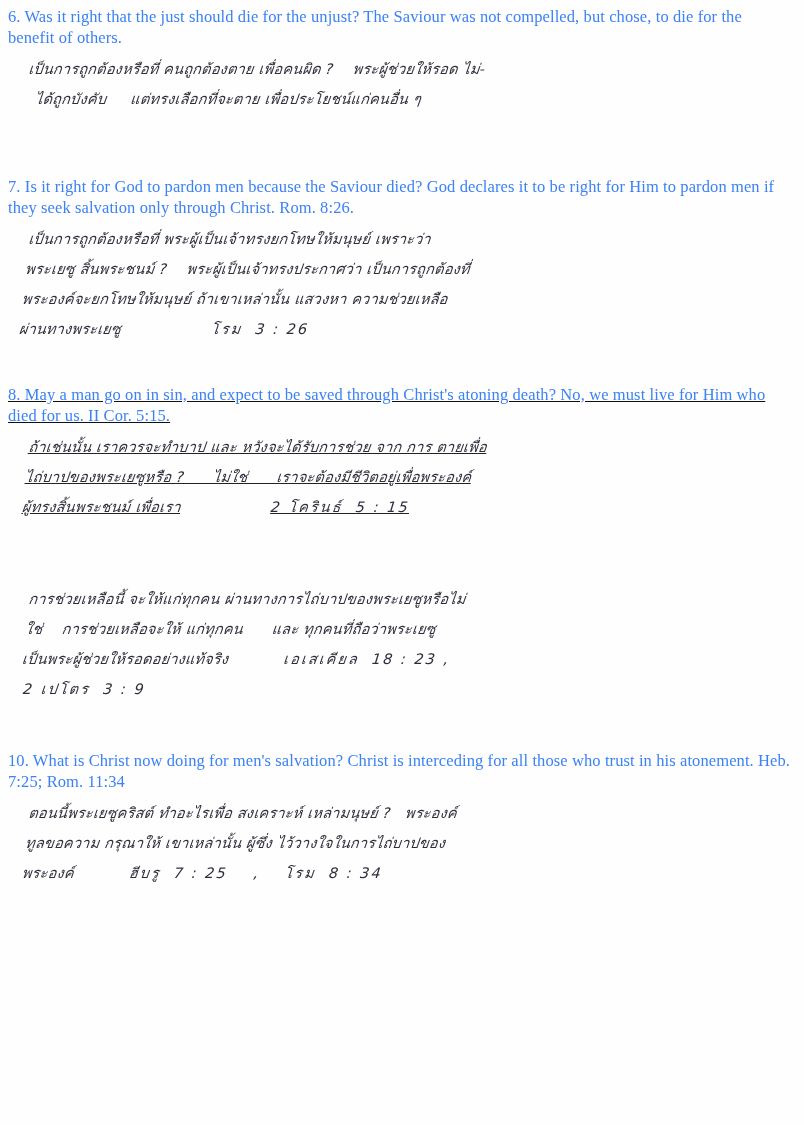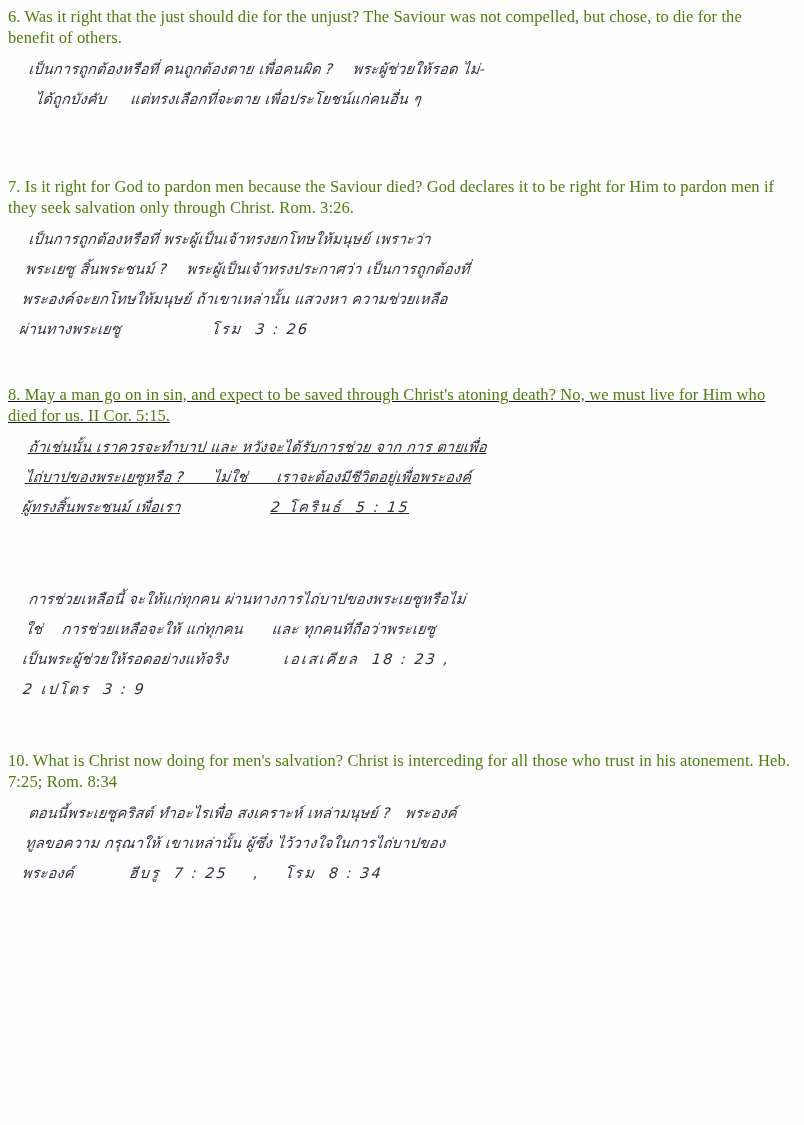--- a/index.html
+++ b/index.html
@@ -24,21 +24,21 @@
     padding: 4px 10px 0 8px;
   }
   .qa-block {
     position: relative;
     width: 100%;
   }
   .question {
     font-family: "Liberation Serif", serif;
     font-size: 16.5px;
     line-height: 21px;
-    color: #4d7c0f;
+    color: #3b82f6;
     letter-spacing: 0.1px;
     text-align: left;
     margin: 0;
     padding: 0 2px 0 0;
   }
   
   .answer {
     position: relative;
     margin: 6px 0 0 0;
     padding: 0 0 0 22px;
@@ -80,21 +80,21 @@
 
   <div class="qa-block" id="block-6">
     <p class="question">6. Was it right that the just should die for the unjust? The Saviour was not compelled, but chose, to die for the benefit of others.</p>
     <div class="answer">
       <span class="ln indent1">เป็นการถูกต้องหรือที่ คนถูกต้องตาย เพื่อคนผิด ?    พระผู้ช่วยให้รอด ไม่-</span>
       <span class="ln indent2">ได้ถูกบังคับ     แต่ทรงเลือกที่จะตาย เพื่อประโยชน์แก่คนอื่น ๆ</span>
     </div>
   </div>
 
   <div class="qa-block" id="block-7">
-    <p class="question">7. Is it right for God to pardon men because the Saviour died? God declares it to be right for Him to pardon men if they seek salvation only through Christ. Rom. 3:26.</p>
+    <p class="question">7. Is it right for God to pardon men because the Saviour died? God declares it to be right for Him to pardon men if they seek salvation only through Christ. Rom. 8:26.</p>
     <div class="answer">
       <span class="ln indent1">เป็นการถูกต้องหรือที่ พระผู้เป็นเจ้าทรงยกโทษให้มนุษย์ เพราะว่า</span>
       <span class="ln indent1">พระเยซู สิ้นพระชนม์ ?    พระผู้เป็นเจ้าทรงประกาศว่า เป็นการถูกต้องที่</span>
       <span class="ln indent1">พระองค์จะยกโทษให้มนุษย์ ถ้าเขาเหล่านั้น แสวงหา ความช่วยเหลือ</span>
       <span class="ln indent1"><span>ผ่านทางพระเยซู</span><span class="sp-lg"></span><span class="ref">โรม  3 : 26</span></span>
     </div>
   </div>
 
   <div class="qa-block" id="block-8">
     <p class="question">8. May a man go on in sin, and expect to be saved through Christ's atoning death? No, we must live for Him who died for us. II Cor. 5:15.</p>
@@ -108,21 +108,21 @@
   <div class="qa-block" id="block-9">
     <div class="answer">
       <span class="ln indent1">การช่วยเหลือนี้ จะให้แก่ทุกคน ผ่านทางการไถ่บาปของพระเยซูหรือไม่</span>
       <span class="ln indent1">ใช่    การช่วยเหลือจะให้ แก่ทุกคน      และ ทุกคนที่ถือว่าพระเยซู</span>
       <span class="ln indent1"><span>เป็นพระผู้ช่วยให้รอดอย่างแท้จริง</span><span class="sp-md"></span><span class="ref">เอเสเคียล  18 : 23 ,</span></span>
       <span class="ln indent3"><span class="ref">2 เปโตร  3 : 9</span></span>
     </div>
   </div>
 
   <div class="qa-block" id="block-10">
-    <p class="question">10. What is Christ now doing for men's salvation? Christ is interceding for all those who trust in his atonement. Heb. 7:25; Rom. 8:34</p>
+    <p class="question">10. What is Christ now doing for men's salvation? Christ is interceding for all those who trust in his atonement. Heb. 7:25; Rom. 11:34</p>
     <div class="answer">
       <span class="ln indent1">ตอนนี้พระเยซูคริสต์ ทำอะไรเพื่อ สงเคราะห์ เหล่ามนุษย์ ?   พระองค์</span>
       <span class="ln indent1">ทูลขอความ กรุณาให้ เขาเหล่านั้น ผู้ซึ่ง ไว้วางใจในการไถ่บาปของ</span>
       <span class="ln indent1"><span>พระองค์</span><span class="sp-md"></span><span class="ref">ฮีบรู  7 : 25</span><span class="sp-sm"></span><span>,</span><span class="sp-sm"></span><span class="ref">โรม  8 : 34</span></span>
     </div>
   </div>
 
 </div>
 
 </body></html>

